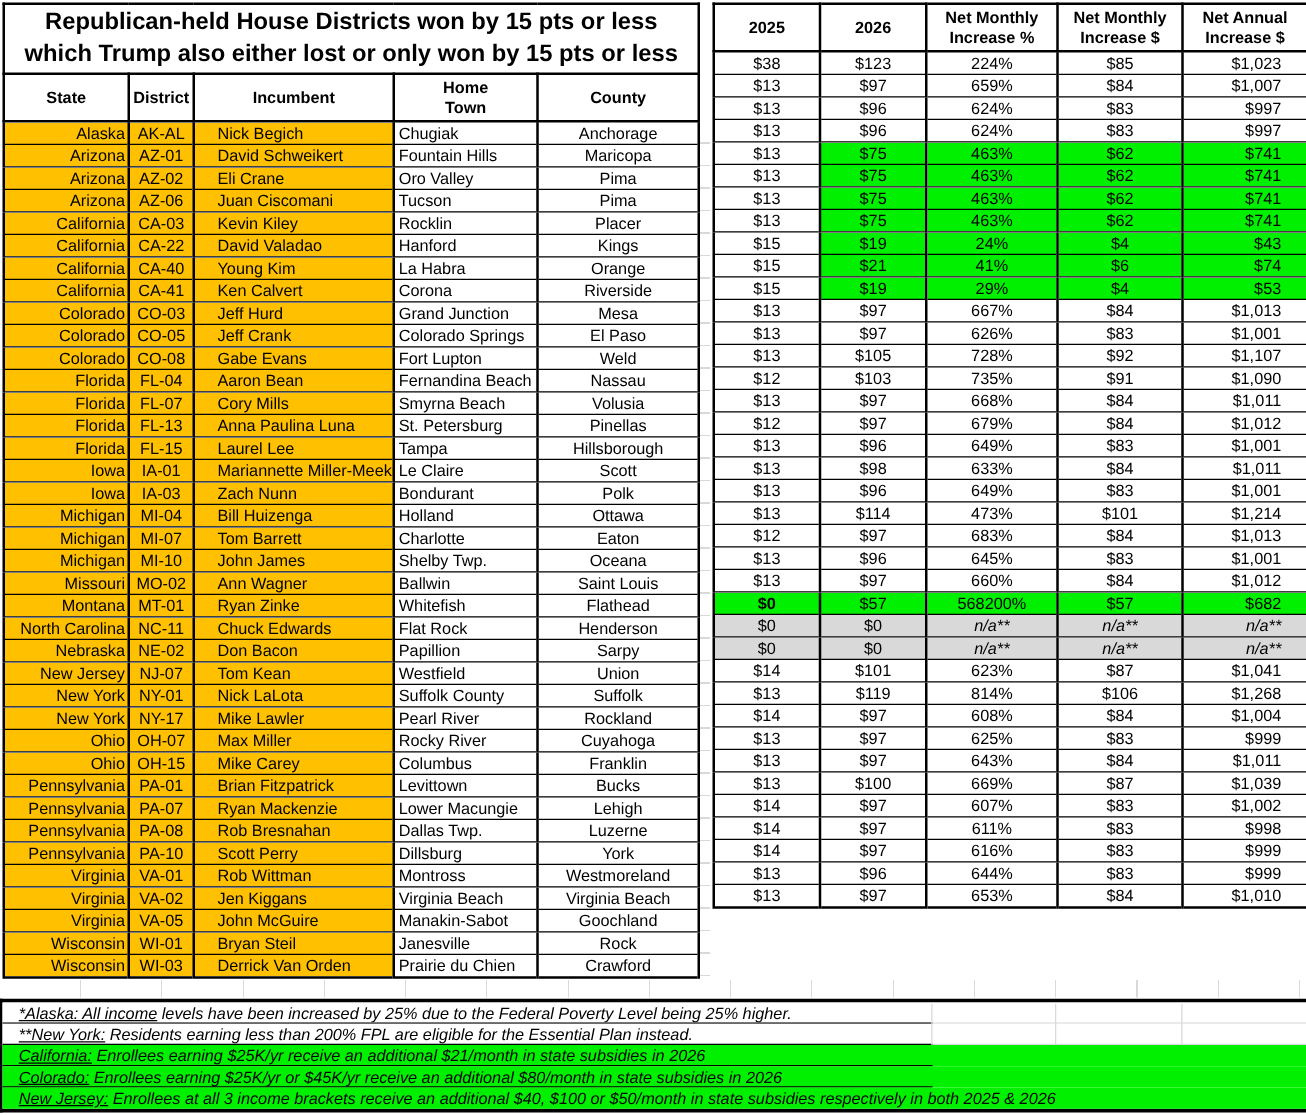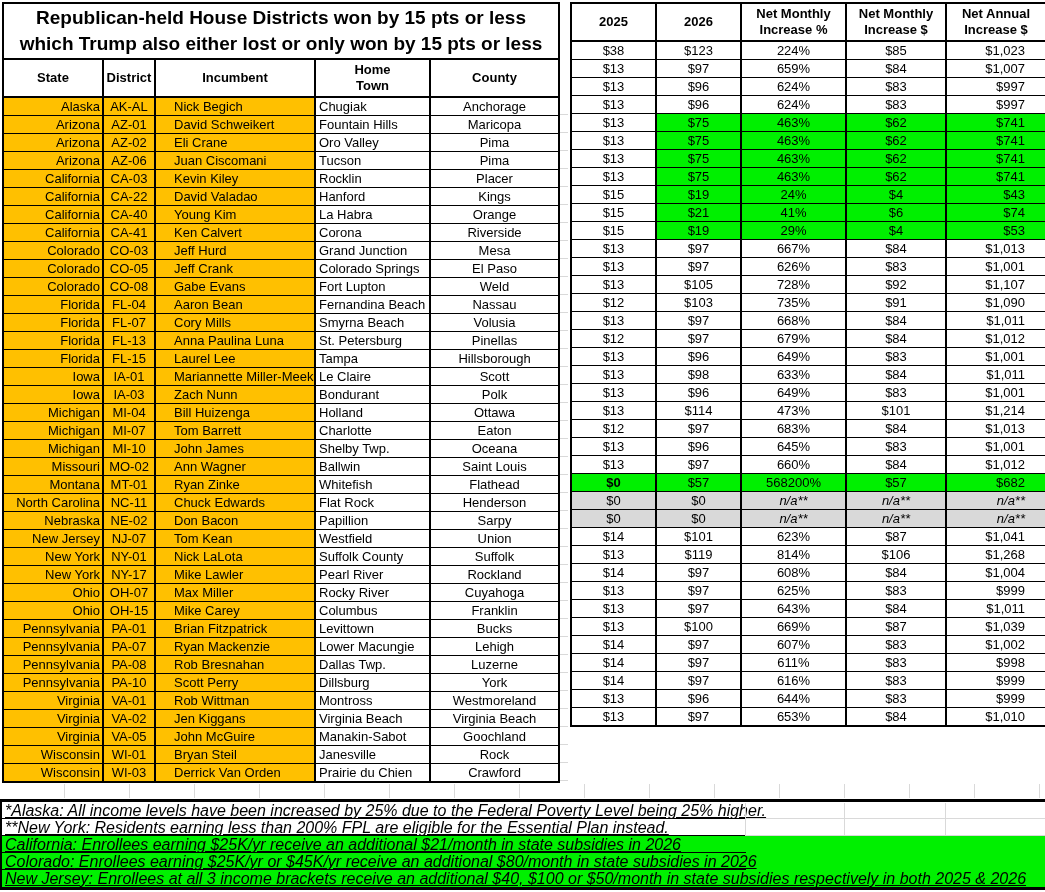--- a/index.html
+++ b/index.html
@@ -33,22 +33,22 @@
   .na{font-style:italic;}
   .bold{font-weight:bold;}
   
   .gap-col{position:absolute;left:560px;top:97px;width:8px;height:685px;
      background:repeating-linear-gradient(to bottom,#ffffff 0 17px,var(--grid) 17px 18px);}
   .bottom-strip{position:absolute;left:0;top:784px;width:1045px;height:14px;
      background:repeating-linear-gradient(to right,#ffffff 0 64px,var(--grid) 64px 65px);}
   
   #footnotes{position:absolute;left:0;top:799px;width:1045px;height:91px;box-sizing:border-box;
      border-top:3px solid #000;border-bottom:3px solid #000;border-left:2px solid #000;background:#fff;}
-  .fn-row{position:relative;height:17px;font-size:16px;line-height:17px;font-style:italic;
-     padding-left:3px;white-space:nowrap;text-decoration:underline;}
+  .fn-row{position:relative;height:17px;font-size:13px;line-height:17px;font-style:italic;
+     padding-left:13px;white-space:nowrap;}
   .fn-row.white{background:#ffffff;}
   .fn-row.green{background:var(--green);}
   .fn-lead{text-decoration:underline;}
   .sep{position:absolute;left:0;bottom:0;height:1px;margin:0;border:0;padding:0;display:block;}
   .black-sep{width:744px;background:#000;}
   .gray-sep{width:100%;background:var(--grid);}
   .v-grid{position:absolute;top:1px;width:1px;height:33px;background:var(--grid);}
 </style>
 </head>
 <body>

